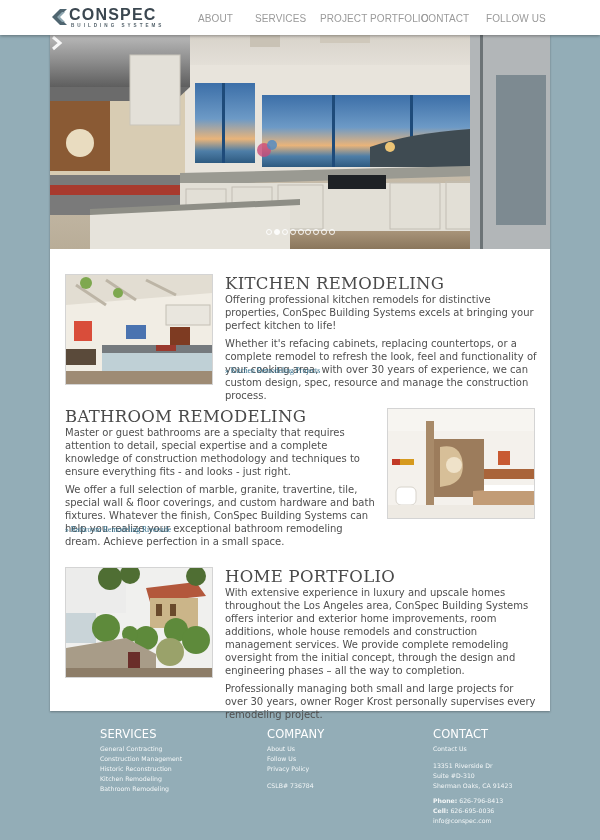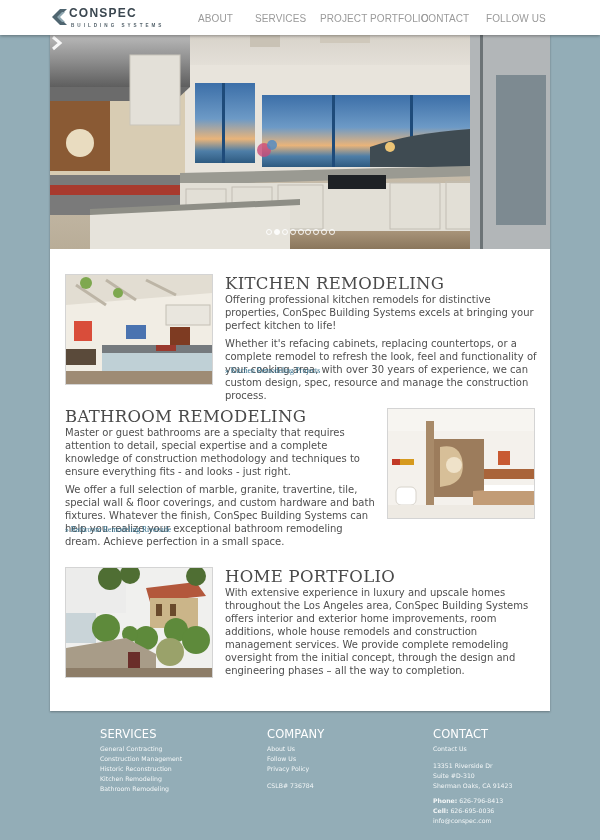--- a/index.html
+++ b/index.html
@@ -14,21 +14,21 @@
     position: absolute; left: 0; top: 0; width: 600px; height: 35px;
     background: #ffffff;
     box-shadow: 0 1px 3px rgba(0,0,0,0.35);
     z-index: 5;
   }
   .logo { position: absolute; left: 50px; top: 7px; width: 125px; height: 22px; }
   .logo-chevron { position: absolute; left: 0; top: 1px; width: 18px; height: 18px; }
   .logo-word {
     position: absolute; left: 19px; top: -1px;
     font-family: "Liberation Sans", sans-serif; font-weight: bold;
-    font-size: 12px; letter-spacing: 1.2px; color: #3b4750;
+    font-size: 16px; letter-spacing: 1.2px; color: #3b4750;
   }
   .logo-sub {
     position: absolute; left: 21px; top: 16px;
     font-family: "Liberation Sans", sans-serif; font-weight: bold;
     font-size: 4.6px; letter-spacing: 3px; color: #55636c;
   }
   .nav { position: absolute; top: 13px; left: 0; height: 12px; }
   .nav-item {
     position: absolute; top: 0; white-space: nowrap;
     font-family: "Liberation Sans", sans-serif; font-size: 10px;
@@ -270,20 +270,21 @@
         </g>
       <circle cx="104" cy="84" r="14" fill="#9aa26a"></circle>
       <polygon points="0,80 60,70 90,86 90,109 0,109" fill="#a89c88"></polygon>
       <rect x="62" y="84" width="12" height="22" fill="#6a2e2a"></rect>
       <rect x="0" y="100" width="146" height="9" fill="#8d7d68"></rect>
     </svg>
   </div>
   <div class="sec-title" style="left:175px; top:532px;">HOME PORTFOLIO</div>
   <div class="sec-text" style="left:175px; top:551px; width:312px;">
     <p>With extensive experience in luxury and upscale homes throughout the Los Angeles area, ConSpec Building Systems offers interior and exterior home improvements, room additions, whole house remodels and construction management services. We provide complete remodeling oversight from the initial concept, through the design and engineering phases – all the way to completion.</p>
+    <p>Professionally managing both small and large projects for over 30 years, owner Roger Krost personally supervises every remodeling project.</p>
   </div>
 </div>
 
 <div class="footer-col" style="left:100px;">
   <h3>SERVICES</h3>
   <a class="fl">General Contracting</a>
   <a class="fl">Construction Management</a>
   <a class="fl">Historic Reconstruction</a>
   <a class="fl">Kitchen Remodeling</a>
   <a class="fl">Bathroom Remodeling</a>

